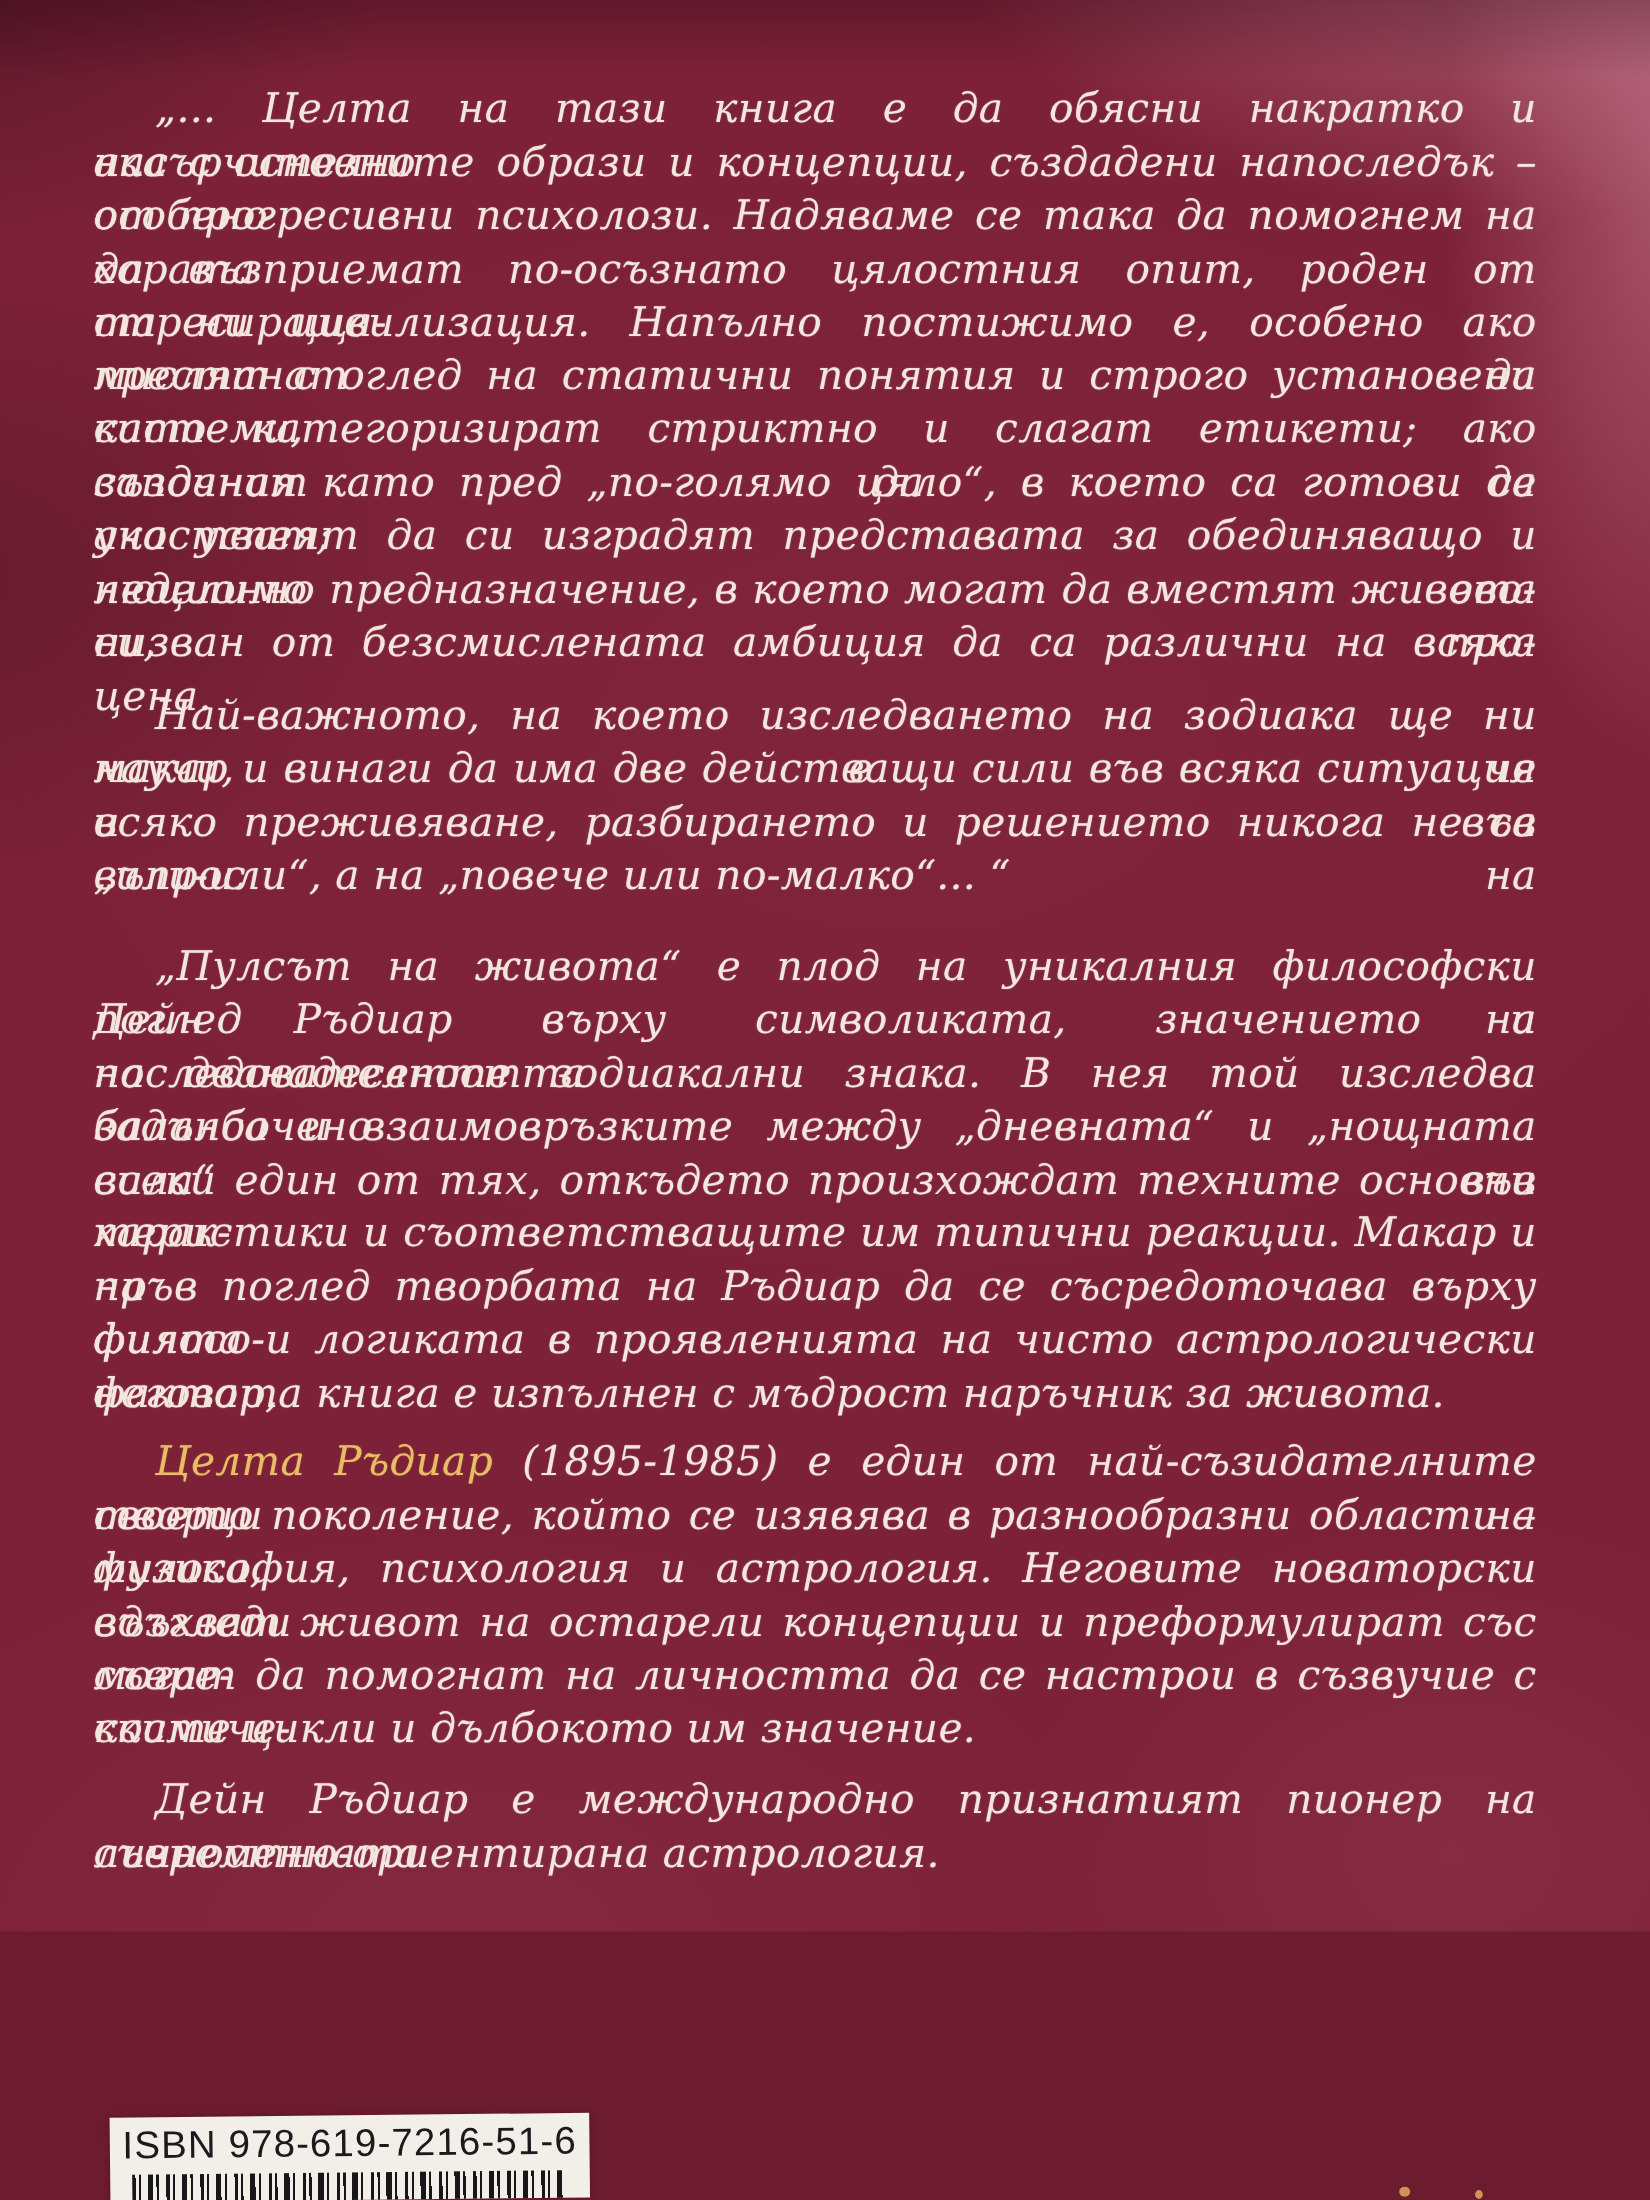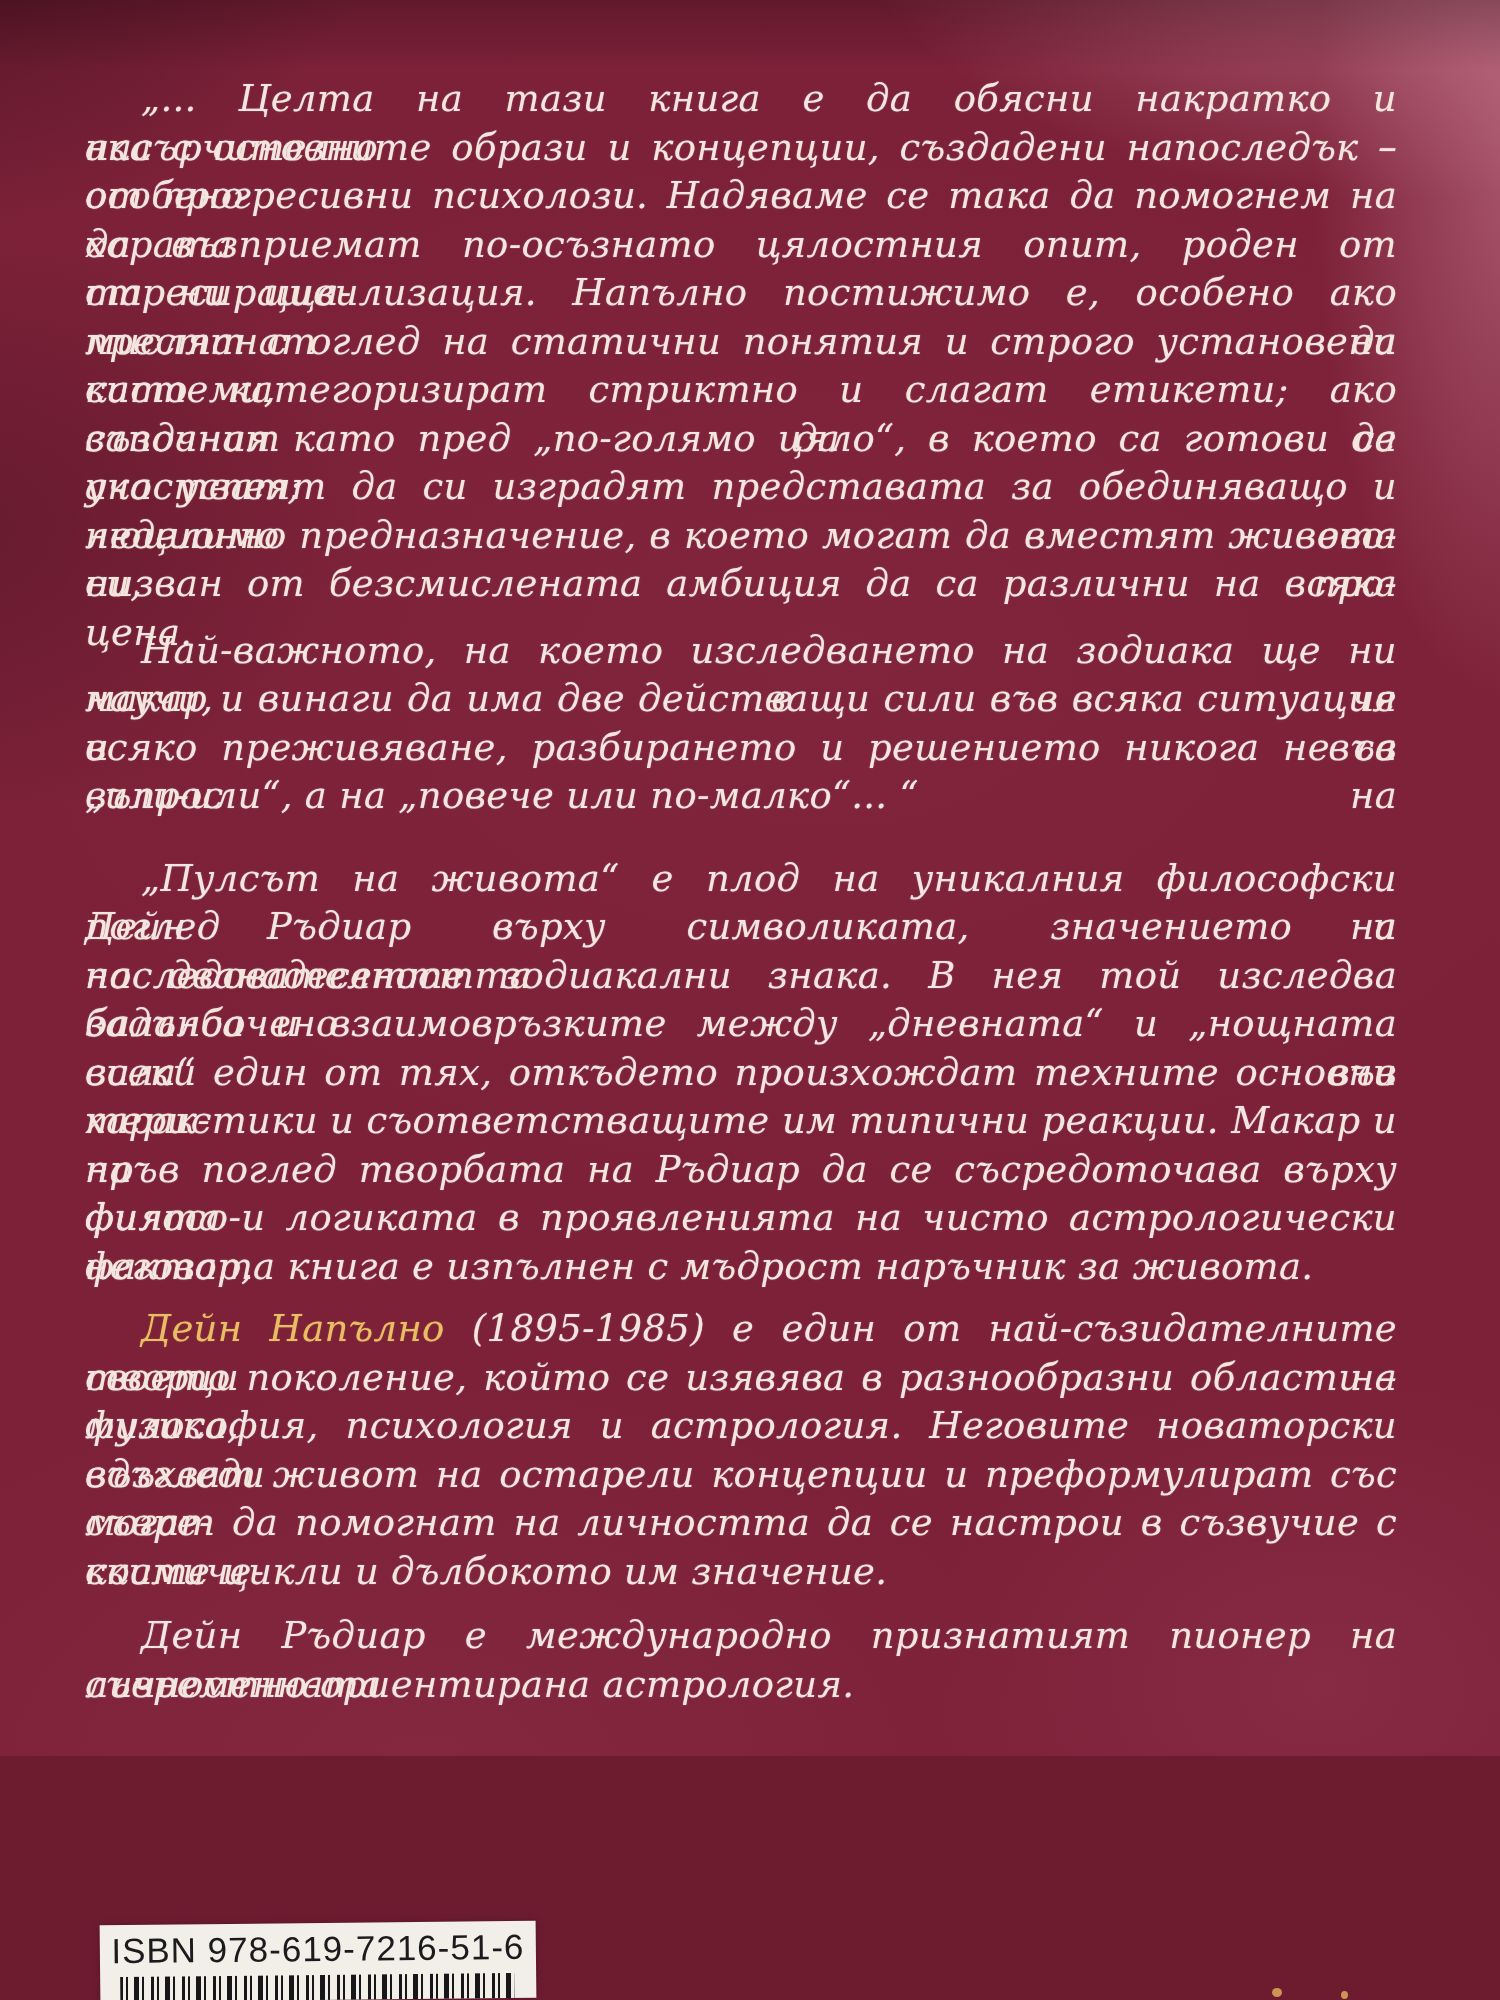--- a/index.html
+++ b/index.html
@@ -101,21 +101,21 @@
         <div class="line">Дейн Ръдиар върху символиката, значението и последователността</div>
         <div class="line">на дванадесетте зодиакални знака. В нея той изследва задълбочено</div>
         <div class="line">баланса и взаимовръзките между „дневната“ и „нощната сила“ във</div>
         <div class="line">всеки един от тях, откъдето произхождат техните основни харак-</div>
         <div class="line">теристики и съответстващите им типични реакции. Макар и на</div>
         <div class="line">пръв поглед творбата на Ръдиар да се съсредоточава върху филосо-</div>
         <div class="line">фията и логиката в проявленията на чисто астрологически фактор,</div>
         <div class="line last">неговата книга е изпълнен с мъдрост наръчник за живота.</div>
       </div>
       <div class="para p4">
-        <div class="line indent"><span class="gold">Дейн Напълно</span><span> (1895-1985) е един от най-съзидателните творци на</span></div>
+        <div class="line indent"><span class="gold">Целта Ръдиар</span><span> (1895-1985) е един от най-съзидателните творци на</span></div>
         <div class="line">своето поколение, който се изявява в разнообразни области – музика,</div>
         <div class="line">философия, психология и астрология. Неговите новаторски възгледи</div>
         <div class="line">вдъхват живот на остарели концепции и преформулират със съвре-</div>
         <div class="line">могат да помогнат на личността да се настрои в съзвучие с космиче-</div>
         <div class="line last">ските цикли и дълбокото им значение.</div>
       </div>
       <div class="para p5">
         <div class="line indent">Дейн Ръдиар е международно признатият пионер на съвременната</div>
         <div class="line last">личностно-ориентирана астрология.</div>
       </div>

